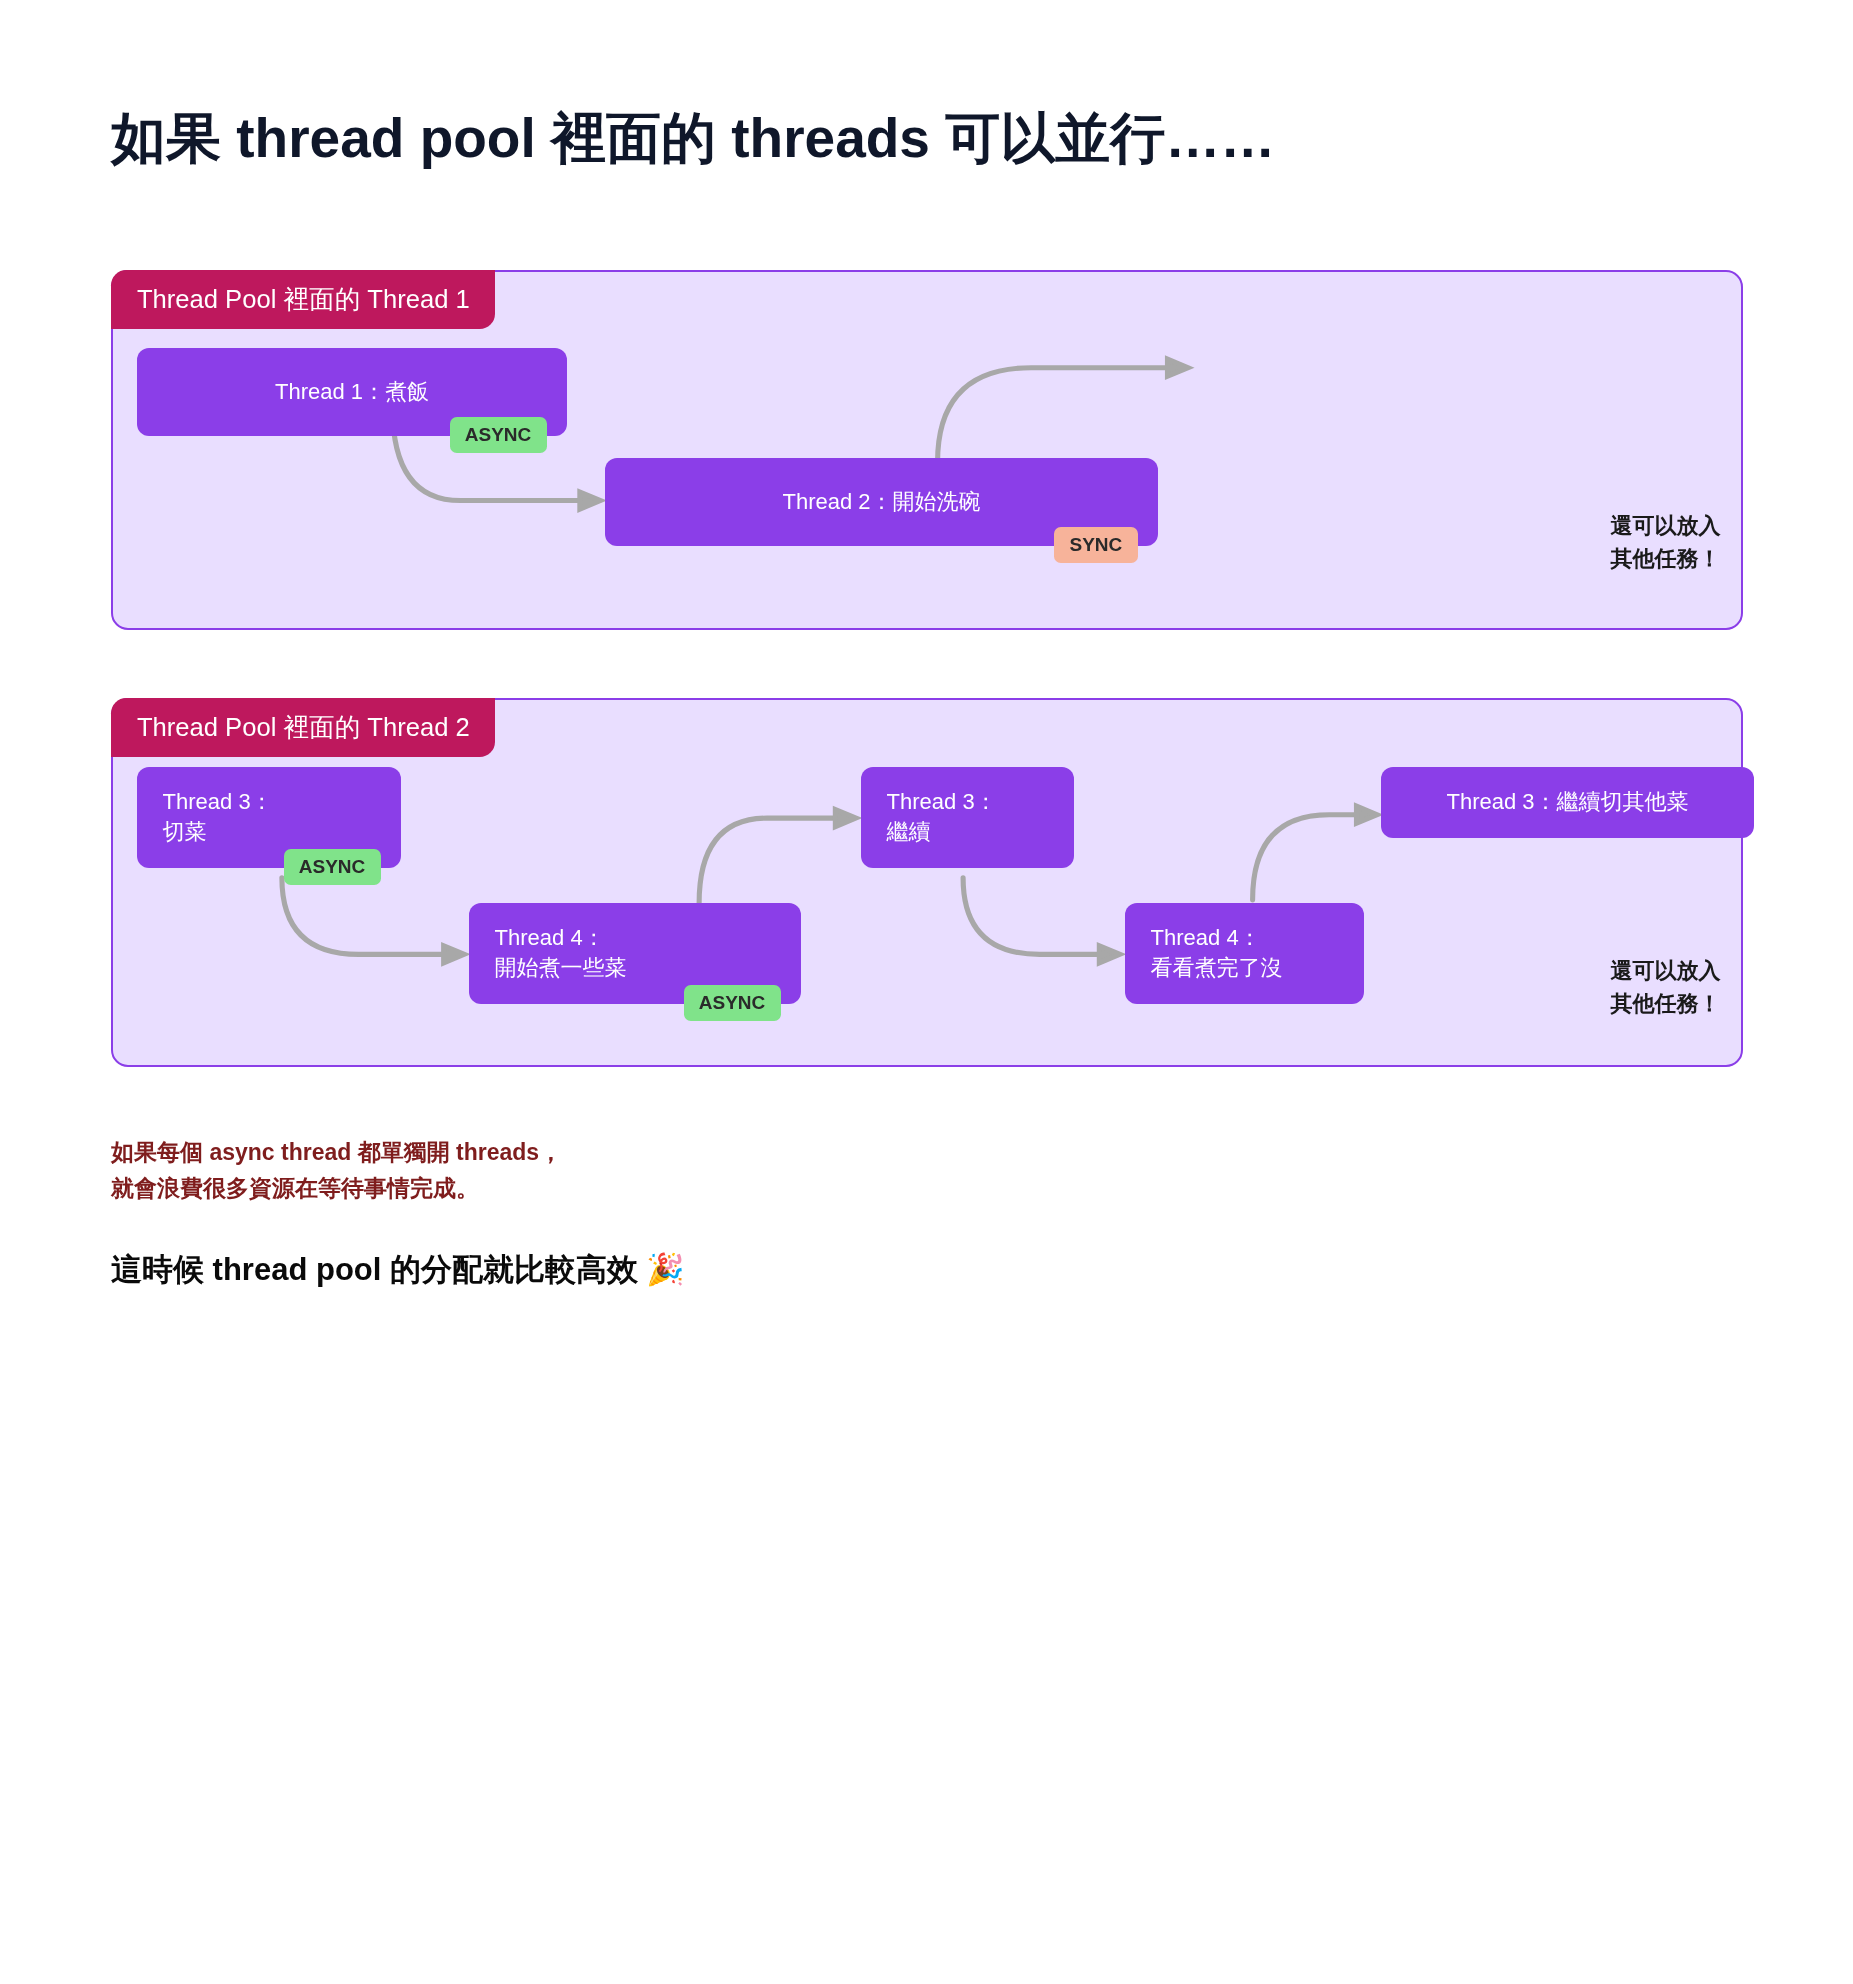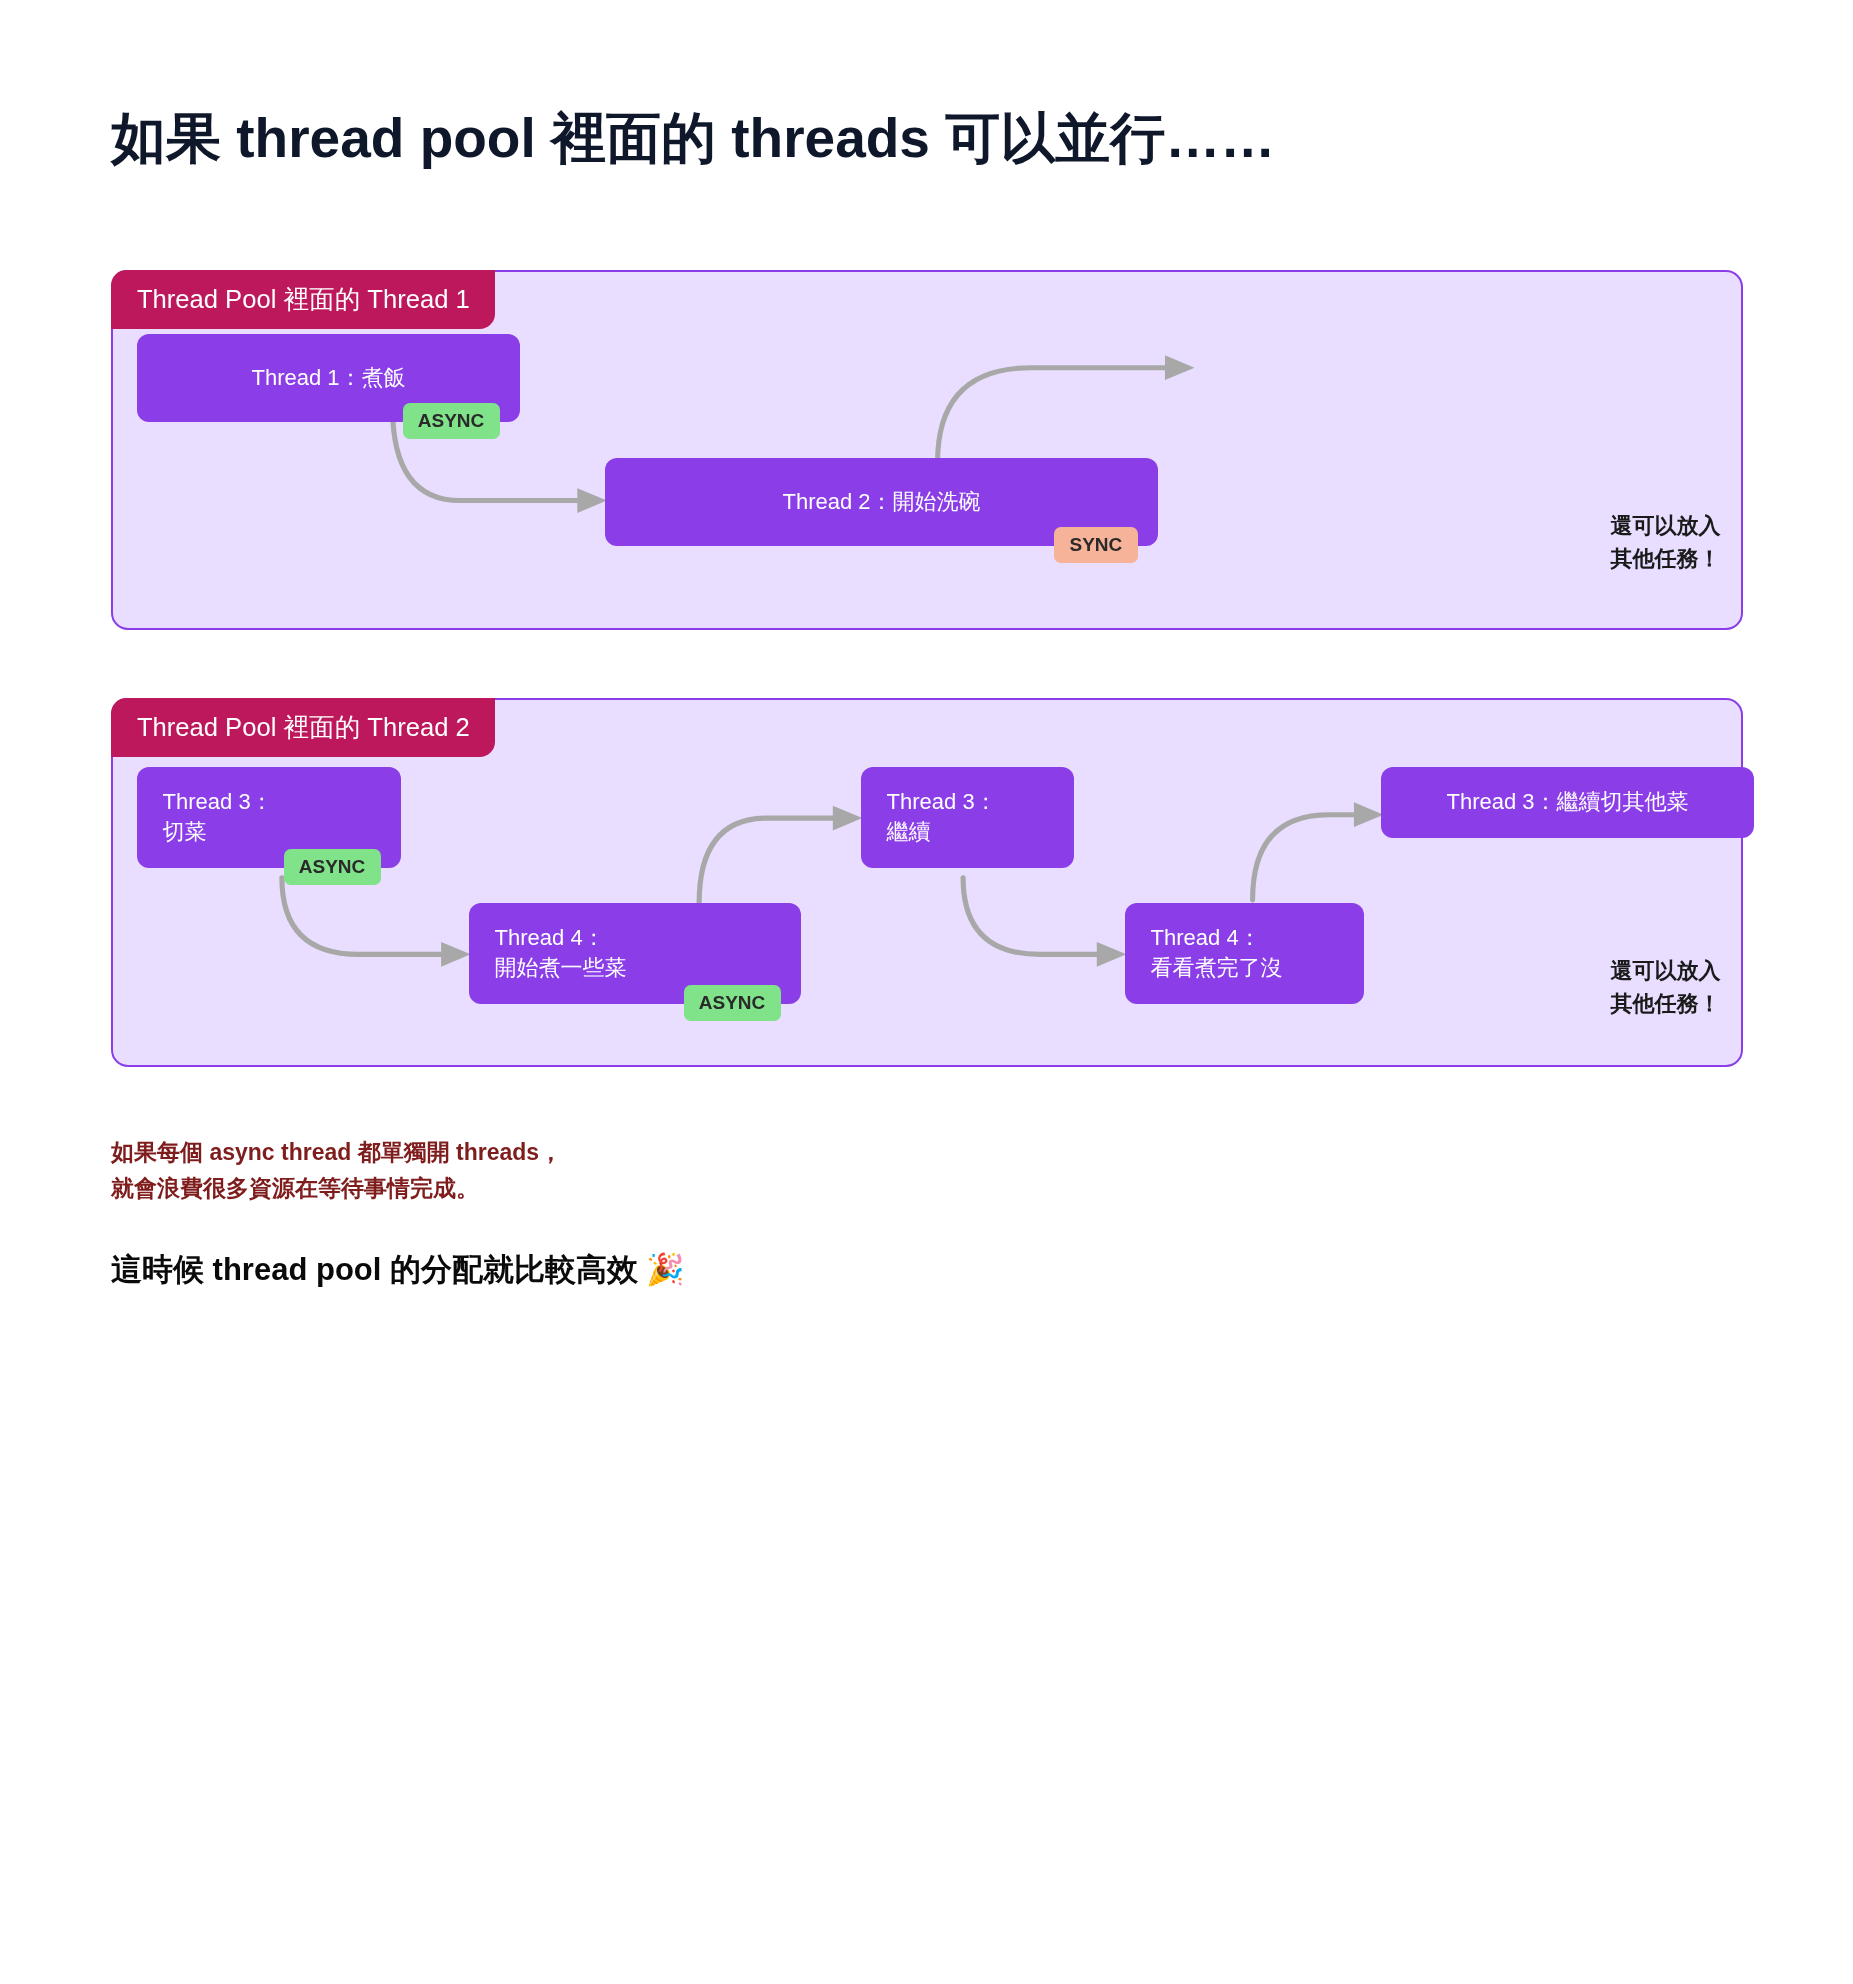--- a/index.html
+++ b/index.html
@@ -115,21 +115,21 @@
 
     <svg class="arrow" style="left:0;top:0;" width="1550" height="273" viewBox="0 0 1820 320">
       <path d="M 300 90 Q 300 200 380 200 L 520 200" stroke-linecap="round"></path>
       <polygon class="arrow-head" points="520,190 520,210 544,200"></polygon>
     </svg>
     <svg class="arrow" style="left:0;top:0;" width="1550" height="273" viewBox="0 0 1820 320">
       <path d="M 940 155 Q 940 44 1050 44 L 1210 44" stroke-linecap="round"></path>
       <polygon class="arrow-head" points="1210,34 1210,54 1234,44"></polygon>
     </svg>
 
-    <div class="task" style="left:0;top:4px;width:383px;">
+    <div class="task" style="left:0;top:18px;width:430px;">
       <div class="task-center">Thread 1：煮飯</div>
       <span class="badge badge-async" style="right:20.4px;bottom:-17px;">ASYNC</span>
     </div>
 
     <div class="task" style="left:468px;top:128px;width:553px;">
       <div class="task-center">Thread 2：開始洗碗</div>
       <span class="badge badge-sync" style="right:20.4px;bottom:-17px;">SYNC</span>
     </div>
 
 

